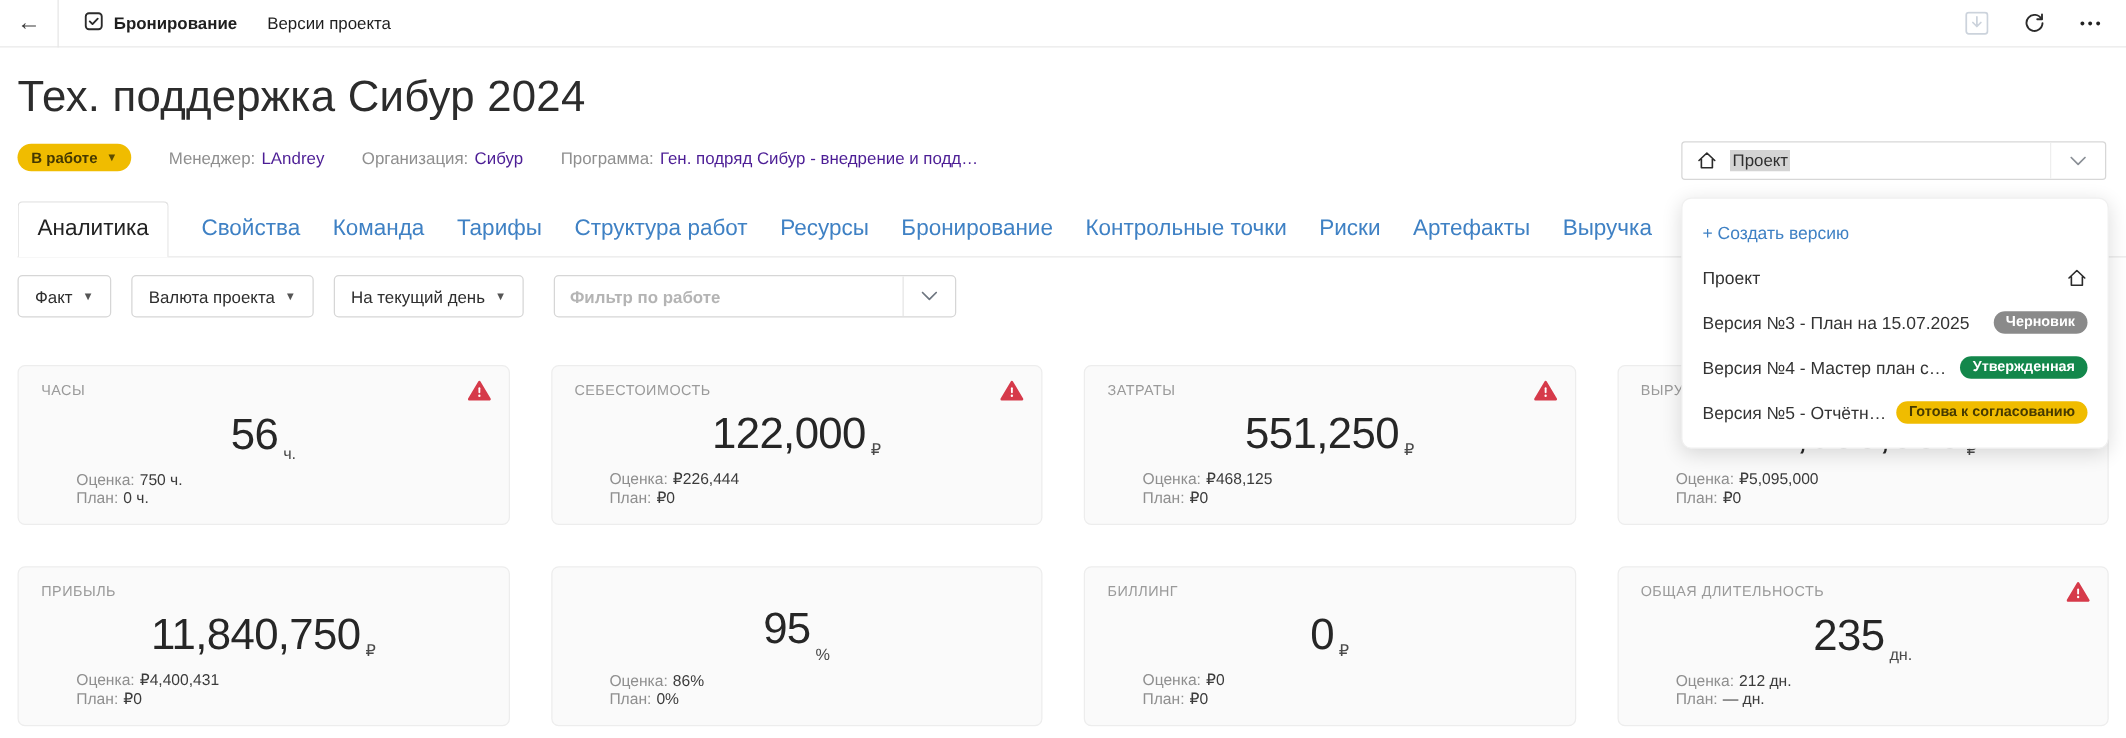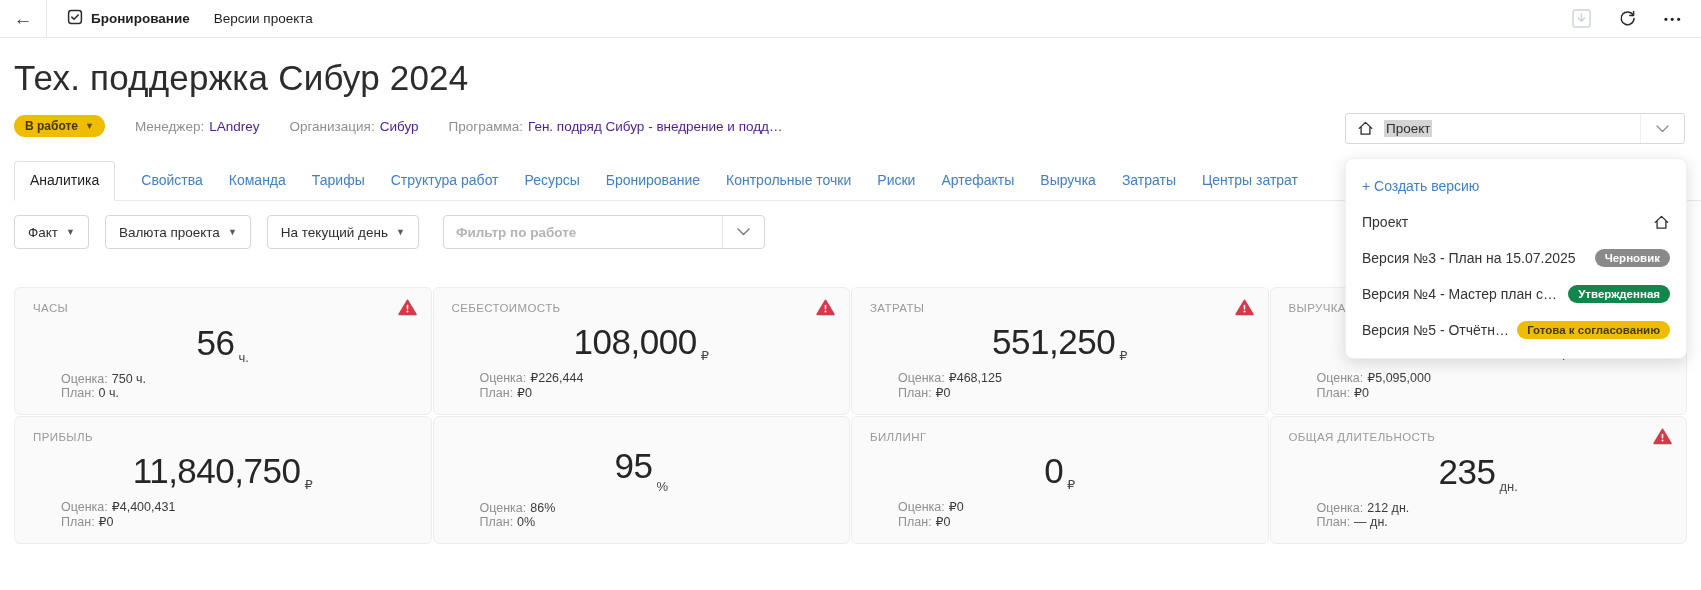--- a/index.html
+++ b/index.html
@@ -26,40 +26,40 @@
   .status-badge { background:#f0bc00; color:#443800; font-size:12px; font-weight:700;
                   padding:4px 11px; border-radius:12px; display:flex; align-items:center; gap:7px; cursor:pointer; }
   .status-badge .caret { font-size:9px; color:#5d4d00; }
   .meta-pair { display:flex; gap:5px; margin-left:30px; }
   .meta-label { color:#8f8f8f; }
   .meta-link { color:#4c1d95; cursor:pointer; }
 
   
   .tabs { display:flex; align-items:flex-end; gap:26px; margin:24px 0 0 14px;
           border-bottom:1px solid #e9e9e9; padding-right:8px; }
-  .tab { font-size:14px; color:#3f81c4; padding:10px 0 12px; cursor:pointer; white-space:nowrap; }
+  .tab { font-size:18px; color:#3f81c4; padding:10px 0 12px; cursor:pointer; white-space:nowrap; }
   .tab.active { color:#222; background:#fff; border:1px solid #e0e0e0; border-bottom-color:#fff;
                 border-radius:4px 4px 0 0; padding:10px 15px 12px; margin-bottom:-1px; }
 
   
   .filters { display:flex; align-items:center; gap:16px; margin:14px 0 0 14px; }
   .filter-btn { height:34px; background:#fff; border:1px solid #d6d6d6; border-radius:4px;
                 padding:0 13px; font-size:13.5px; color:#2e2e2e; display:flex; align-items:center; gap:8px; cursor:pointer; }
   .filter-btn .caret { font-size:9px; color:#555; }
   .search-group { display:flex; height:34px; width:322px; border:1px solid #d6d6d6; border-radius:4px;
                   background:#fff; margin-left:8px; overflow:hidden; }
   .search-group input { border:none; outline:none; flex:1; padding:0 12px; font-size:13.5px; color:#333;
                         font-family:inherit; background:transparent;font-weight:bold; }
   .search-group input::placeholder { color:#b4b4b4; }
   .search-chevron { width:42px; display:flex; align-items:center; justify-content:center;
                     border-left:1px solid #e5e5e5; cursor:pointer; }
 
   
   .cards { margin:38px 14px 0; display:grid; grid-template-columns:repeat(4,1fr);
-           gap:1px; }
+           gap:33px; }
   .card { background:#fafafa; border:1px solid #ededed; border-radius:6px; height:128px;
           padding:14px 18px 12px; position:relative; display:flex; flex-direction:column; }
   .card-label { font-size:11.5px; color:#9a9a9a; letter-spacing:.4px; }
   .warn { position:absolute; top:11px; right:14px; }
   .value-row { flex:1; display:flex; align-items:center; justify-content:center; }
   .card-value { font-size:35px; color:#262626; letter-spacing:-.5px; }
   .card-unit { font-size:13px; color:#4a4a4a; margin-left:4px; align-self:flex-end; padding-bottom:7px; }
   .card-footer { display:flex; justify-content:space-between; padding:0 28px 2px; font-size:12.5px; white-space:nowrap;flex-direction:column; }
   .f-label { color:#8f8f8f; margin-right:4px; }
   .f-value { color:#3b3b3b; }
@@ -204,21 +204,21 @@
   <div class="card">
     <div class="card-label">СЕБЕСТОИМОСТЬ</div>
     <div class="warn">
       <svg width="19" height="17" viewBox="0 0 20 18">
           <path d="M10 1.8 L18.6 16.2 H1.4 Z" fill="#d63a4a" stroke="#d63a4a" stroke-width="2.2" stroke-linejoin="round"></path>
           <rect x="9.2" y="6.2" width="1.6" height="5" rx="0.8" fill="#fff"></rect>
           <circle cx="10" cy="13.3" r="1" fill="#fff"></circle>
         </svg>
     </div>
     <div class="value-row">
-        <span class="card-value">108,000</span>
+        <span class="card-value">122,000</span>
         <span class="card-unit">₽</span>
       </div>
     <div class="card-footer">
       <span><span class="f-label">Оценка:</span><span class="f-value">₽226,444</span></span>
       <span><span class="f-label">План:</span><span class="f-value">₽0</span></span>
     </div>
   </div>
 
   <div class="card">
     <div class="card-label">ЗАТРАТЫ</div>

